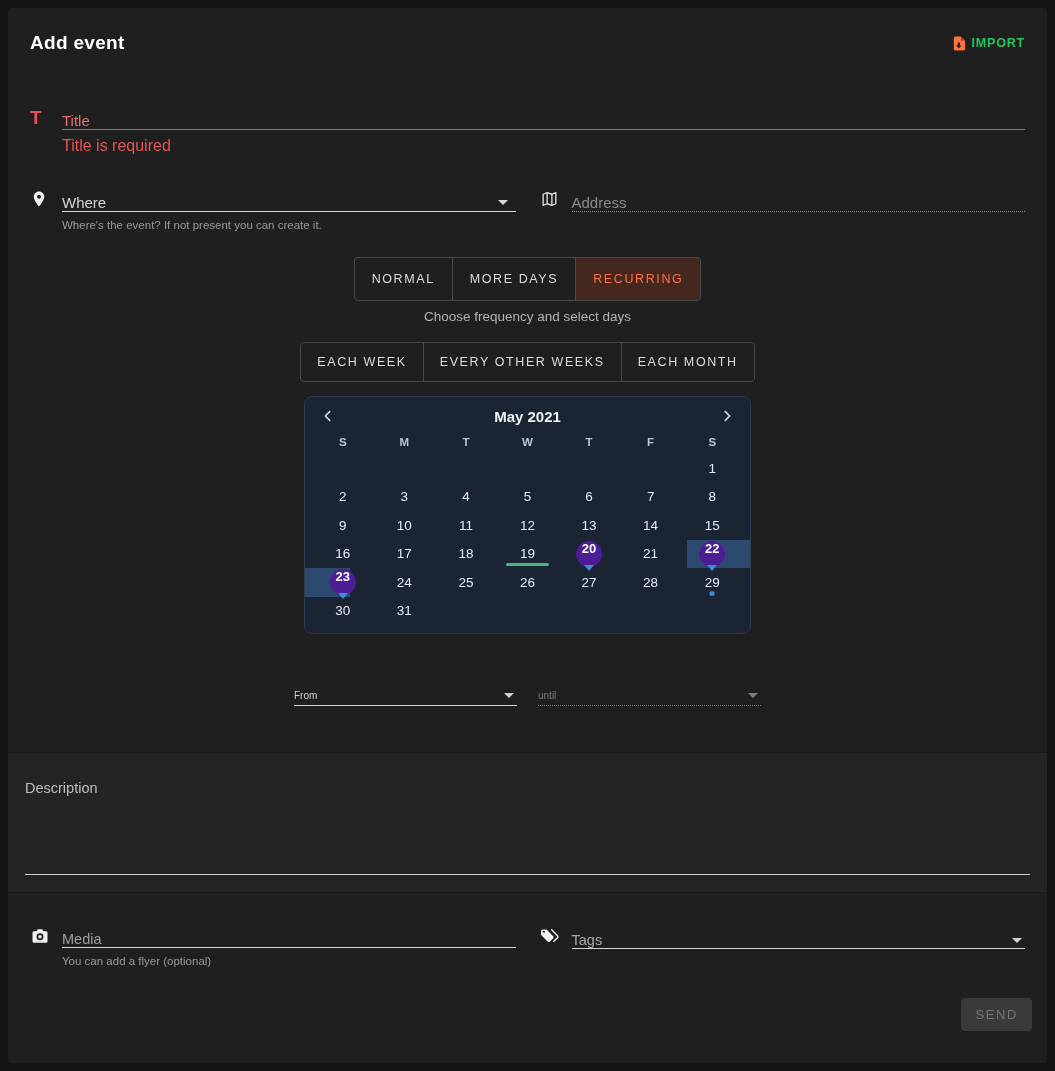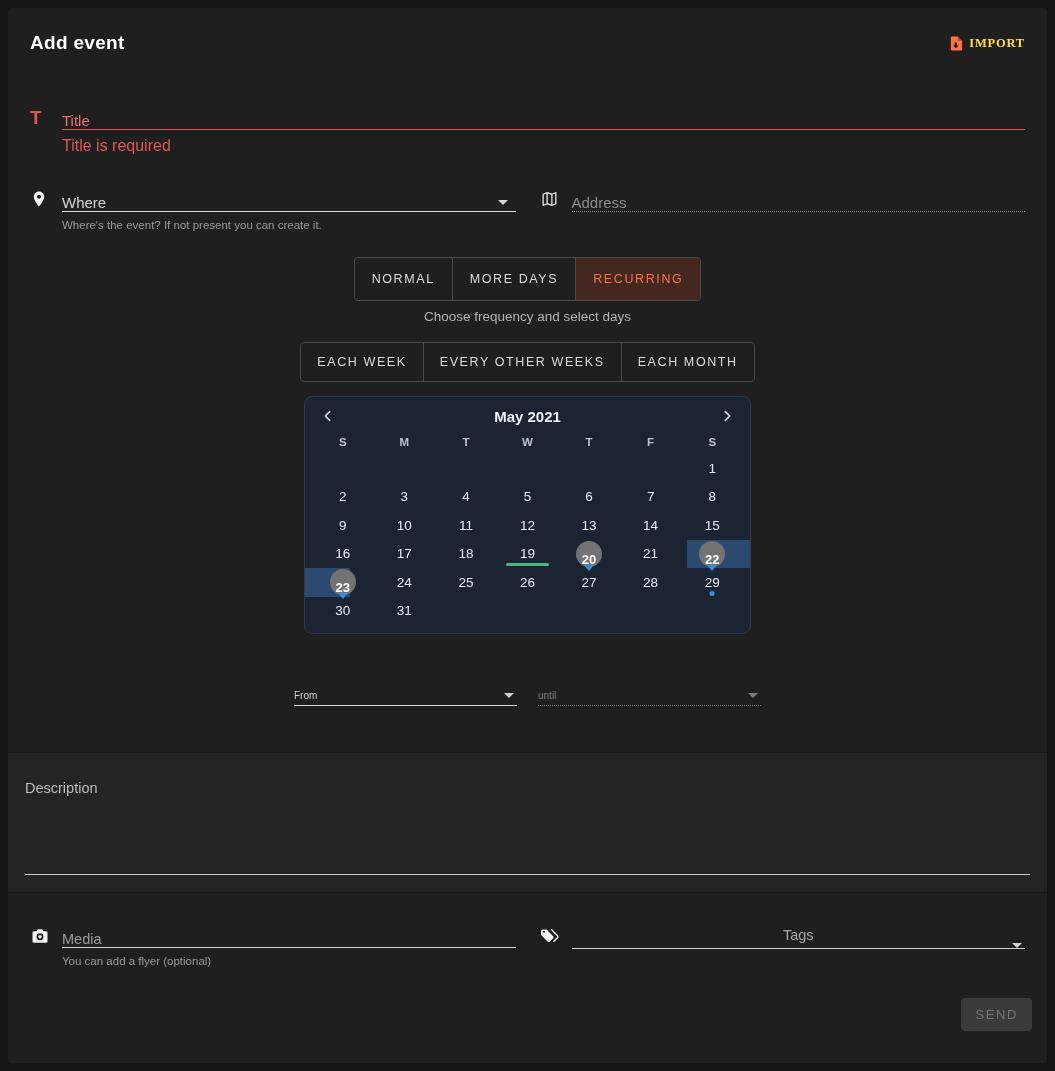--- a/index.html
+++ b/index.html
@@ -13,21 +13,21 @@
   }
   .card {
     width:1039px; height:1055px;
     background:#1f1f1f;
     border-radius:4px;
     overflow:hidden;
   }
   
   .card-header { display:flex; justify-content:space-between; align-items:center; padding:24px 16px 0 22px; }
   .page-title { color:#ffffff; font-size:19px; font-weight:bold; letter-spacing:.3px; }
-  .import-btn { display:flex; align-items:center; gap:4px; color:#fde047; font-size:12.5px; font-weight:bold; letter-spacing:.8px; cursor:pointer; background:none; border:none; font-family:Liberation Serif, serif; }
+  .import-btn { display:flex; align-items:center; gap:4px; color:#22c55e; font-size:12.5px; font-weight:bold; letter-spacing:.8px; cursor:pointer; background:none; border:none; font-family:Liberation Sans, sans-serif; }
   .import-btn svg { display:block; }
   
   .field-row { display:flex; align-items:flex-end; }
   .field-icon { width:26px; display:flex; justify-content:flex-start; align-items:center; margin-right:6px; padding-bottom:3px; }
   .input-like { flex:1; display:flex; align-items:center; }
   .caret { width:0; height:0; border-left:5px solid transparent; border-right:5px solid transparent; border-top:5px solid currentColor; margin-left:auto; margin-right:8px; }
   .helper { font-size:11.5px; color:#9a9a9a; margin-top:7px; }
   
   .title-field { margin:54px 22px 0; }
   .title-field .input-like { border-bottom:1.5px solid #d95353; color:#e57373; font-size:15px; }
@@ -64,21 +64,21 @@
   .cal-weekdays { display:grid; grid-template-columns:repeat(7,1fr); margin-top:4px; }
   .wd { text-align:center; font-size:11.5px; font-weight:bold; color:#b6c4d4; padding:4px 0 6px; }
   .calendar-grid { display:grid; grid-template-columns:repeat(7,1fr); }
   .day-cell { position:relative; height:28.5px; display:flex; align-items:center; justify-content:center; font-size:13.5px; color:#e6ecf4; cursor:pointer; }
   .dnum { position:relative; z-index:1; }
   .range-band { position:absolute; top:0; bottom:0; background:#2c4a70; z-index:0; }
   .band-right { left:6px; right:-7px; }
   .band-left  { left:-7px; right:24px; }
   .day-marker {
     position:relative; z-index:2; width:26px; height:26px; border-radius:50%;
-    background:#737373; display:flex; align-items:flex-end; justify-content:center;
+    background:#4c1d95; display:flex; align-items:flex-start; justify-content:center;
     color:#fff; font-weight:bold; font-size:13px;
   }
   .day-marker::after {
     content:""; position:absolute; bottom:-4px; left:50%; transform:translateX(-50%);
     border-left:5px solid transparent; border-right:5px solid transparent; border-top:6px solid #3a8ddb;
   }
   .green-underline { position:absolute; left:9px; right:9px; bottom:2px; height:3.5px; background:#4db583; border-radius:2px; }
   .event-dot { position:absolute; bottom:1px; left:50%; transform:translateX(-50%); width:5px; height:5px; border-radius:50%; background:#3a8ddb; }
   
   .time-row { display:flex; justify-content:center; gap:21px; margin-top:56px; }
@@ -90,21 +90,21 @@
   .desc-band {
     margin-top:46px; height:141px; background:#242424;
     border-top:1px solid #191919; border-bottom:1px solid #191919;
     position:relative; padding:27px 17px 0; cursor:text;
   }
   .desc-label { color:#bdbdbd; font-size:14.5px; }
   .desc-underline { position:absolute; left:17px; right:17px; bottom:17px; border-bottom:1.5px solid #cfcfcf; }
   
   .media-row { }
   .media-input { border-bottom:1.5px solid #d5d5d5; color:#9e9e9e; font-size:14.5px; }
-  .tags-input { border-bottom:1.5px solid #d5d5d5; color:#a9a9a9; font-size:14.5px;flex-direction:column; }
+  .tags-input { border-bottom:1.5px solid #d5d5d5; color:#a9a9a9; font-size:14.5px; }
   .tags-input .caret { color:#cfcfcf; margin-right:3px; }
   
   .card-footer { display:flex; justify-content:flex-end; margin:31px 15px 0 0; }
   .send-btn {
     background:#3a3a3a; color:#757575; border:none; border-radius:4px;
     padding:9px 14px; font-size:13px; letter-spacing:1.6px; font-family:inherit; cursor:default;text-align:center;
   }
 </style>
 </head>
 <body>

